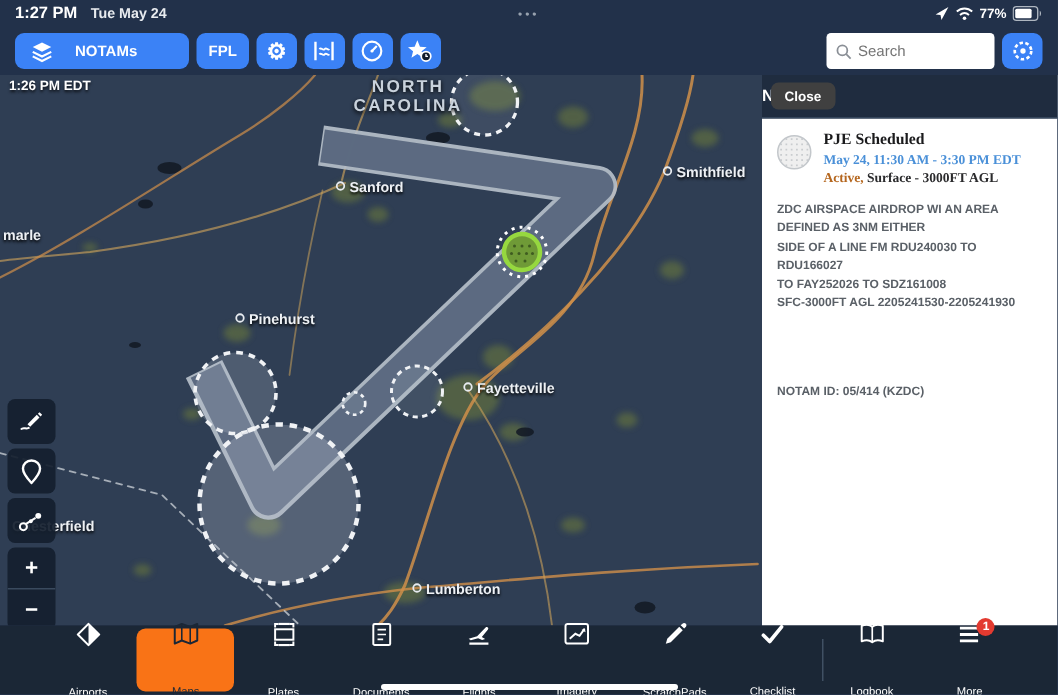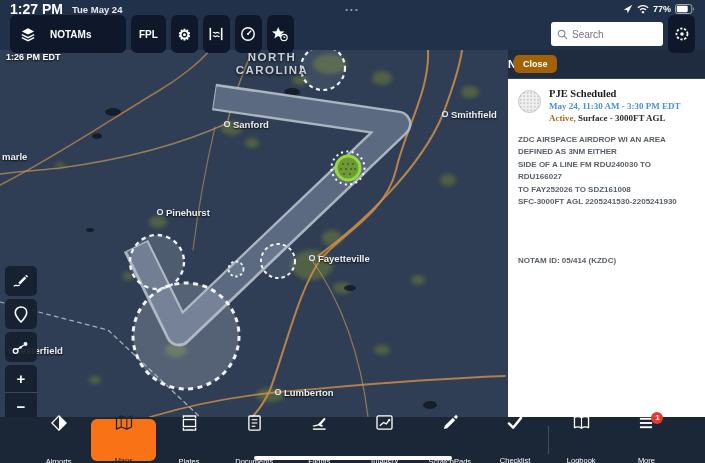--- a/index.html
+++ b/index.html
@@ -2,30 +2,30 @@
 <html><head>
 <meta charset="utf-8">
 <style>
   * { margin:0; padding:0; box-sizing:border-box; }
   html,body { width:705px; height:463px; }
   body { font-family:"Liberation Sans", sans-serif; background:#22314a; overflow:hidden; position:relative; }
 
   
   .status-bar { position:absolute; top:0; left:0; right:0; height:18px; background:#22314a;
     display:flex; align-items:center; padding:0 10px; color:#fff; z-index:40; }
-  .sb-time { font-size:14px; font-weight:bold; }
+  .sb-time { font-size:11px; font-weight:bold; }
   .sb-date { font-size:9.5px; margin-left:9px; font-weight:bold; color:#e8ebef; }
   .sb-center { position:absolute; left:0; right:0; text-align:center; color:#97a1ae; font-size:8px; letter-spacing:2px; }
   .sb-right { margin-left:auto; display:flex; gap:4px; }
   .sb-right .pct { font-size:9px; font-weight:bold; }
 
   
   .toolbar { position:absolute; top:18px; left:0; right:0; height:32px; background:#22314a;
     display:flex; align-items:center; padding:0 10px; gap:5px; z-index:40; }
-  .tb-btn { height:38px; background:#0f172a; border-radius:6px; display:flex; align-items:center;
+  .tb-btn { height:24px; background:#3b82f6; border-radius:6px; display:flex; align-items:center;
     justify-content:center; color:#fff; font-size:10px; font-weight:bold; padding:0 8px; }
   .tb-btn.wide { width:116px; justify-content:flex-start; gap:14px; padding:0 10px; }
   .tb-btn.icon-only { width:27px; padding:0; }
   .tb-spacer { flex:1; }
   .search-box { width:112px; height:24px; background:#fff; border-radius:3px; display:flex;
     align-items:center; padding:0 6px; gap:4px; }
   .search-box input { border:none; outline:none; width:100%; font-size:10px; color:#333;
     font-family:"Liberation Sans", sans-serif; background:transparent; }
 
   
@@ -38,21 +38,21 @@
     display:flex; align-items:center; justify-content:center; color:#fff; }
   .zoom-group { width:32px; background:rgba(20,31,46,.93); border-radius:5px; overflow:hidden; }
   .zoom-group .mc-btn { background:transparent; border-radius:0; height:27px; font-size:15px; font-weight:bold; }
   .zoom-group .divider { height:1px; background:#3a4a5e; }
 
   
   .panel { position:absolute; top:50px; right:0; width:197px; bottom:46px; background:#fff; z-index:30;
     display:flex; flex-direction:column; }
   .panel-header { height:29px; background:#1f2c3f; display:flex; align-items:center; padding:0 6px; position:relative;
     border-bottom:1px solid #35465c; flex:0 0 auto; }
-  .close-btn { background:#a16207; color:#fff; font-size:9px; font-weight:bold; padding:4px 9px; border-radius:5px; }
+  .close-btn { background:#404040; color:#fff; font-size:9px; font-weight:bold; padding:4px 9px; border-radius:5px; }
   .panel-title { position:absolute; left:0; right:0; color:#fff; font-size:11px; font-weight:bold; }
   .panel-body { padding:9px 10px; overflow:hidden; }
   .notam-head { display:flex; align-items:flex-start; gap:8px;font-family:Liberation Serif, serif; }
   .notam-circle { width:23px; height:23px; border-radius:50%; border:1px solid #c3c7cb; flex:0 0 auto;
     background-color:#efefef;
     background-image:radial-gradient(#c9cccf 0.8px, transparent 0.9px); background-size:3.5px 3.5px; margin-top:2px; }
   .notam-title { font-size:10.5px; font-weight:bold; color:#1b1b1d; }
   .notam-time { font-size:9px; font-weight:bold; color:#4a90d8; margin-top:2px; }
   .notam-status-line { font-size:9px; font-weight:bold; margin-top:2px; color:#2b2b2d; }
   .notam-status-line .active { color:#b5671f; }

